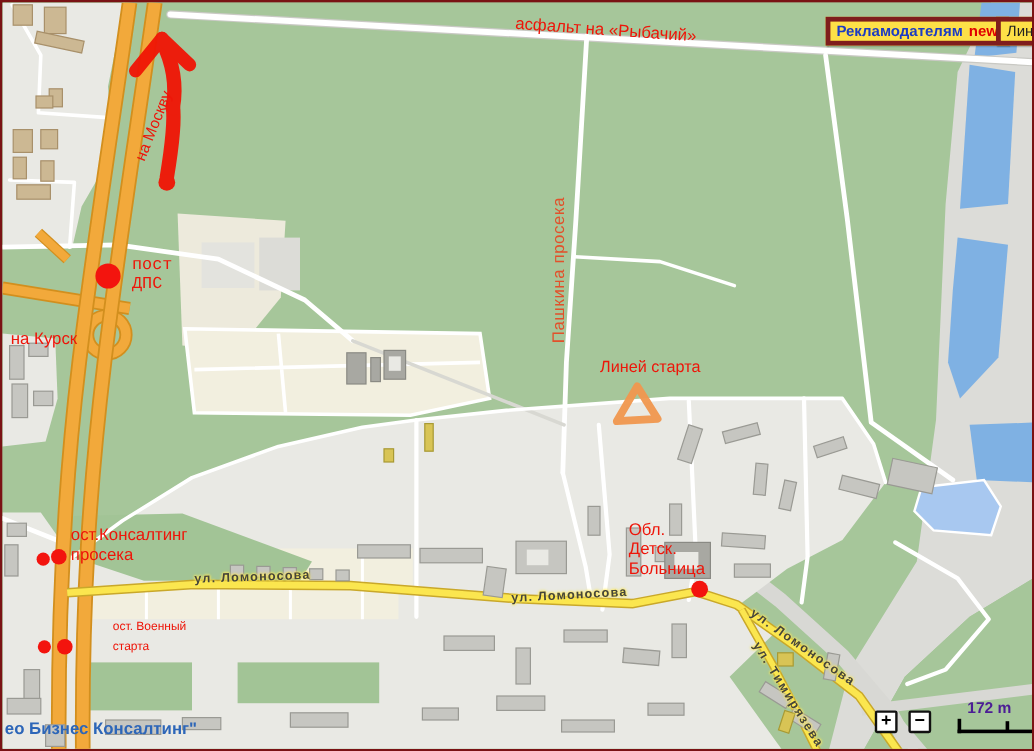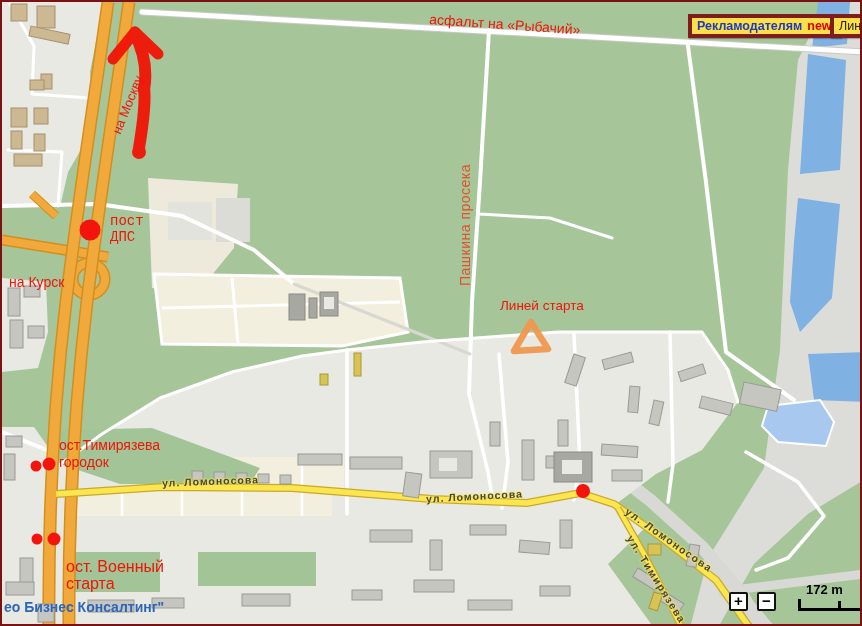--- a/index.html
+++ b/index.html
@@ -10,41 +10,41 @@
   #basemap{position:absolute;left:0;top:0;}
   .lbl{position:absolute;white-space:pre;line-height:16px;}
   .red{color:#ee1509;}
   #lbl-rybachiy{left:428px;top:9px;font-size:14px;transform:rotate(4deg);transform-origin:left top;}
   #lbl-moskvu{left:84px;top:95px;width:84px;text-align:center;font-size:13px;transform:rotate(-68deg);}
   #lbl-kursk{left:7px;top:224px;font-size:14px;margin-top:48px;}
   #lbl-dps{left:108px;top:211px;font-size:14px;font-family:Liberation Mono, monospace;}
   #lbl-pashkina{left:394px;top:215px;width:138px;text-align:center;font-size:14px;letter-spacing:.5px;color:#e2512b;transform:rotate(-90deg);}
   #lbl-mesto{left:498px;top:296px;font-size:13.5px;}
   #lbl-kulinarnoe{left:57px;top:435px;font-size:14px;line-height:17px;}
-  #lbl-voenny{left:64px;top:512px;font-size:16px;line-height:17px;margin-top:44px;}
+  #lbl-voenny{left:92px;top:512px;font-size:10px;line-height:17px;}
   #lbl-bolnitsa{left:522px;top:431px;font-size:14px;line-height:16px;}
   #lbl-url{left:487px;top:77px;font-size:21px;color:#2323e8;}
   #lbl-geo{left:2px;top:597px;font-size:14px;font-weight:bold;color:#2d66b8;}
   .street{position:absolute;font-size:10.5px;font-weight:bold;color:#45453a;white-space:nowrap;
           text-shadow:0 0 2px #ffe95c,0 0 2px #ffe95c,0 0 3px #ffe95c;}
   #st-lom1{left:160px;top:473px;transform:rotate(-2deg);letter-spacing:1px;}
   #st-lom2{left:424px;top:488px;transform:rotate(-3deg);letter-spacing:1px;}
   #st-lom3{left:628px;top:503px;transform:rotate(35deg);transform-origin:left top;letter-spacing:1.5px;}
   #st-tim{left:633px;top:531px;transform:rotate(58deg);transform-origin:left top;letter-spacing:1.5px;}
   .topbox{position:absolute;top:12px;background:#fde047;border:4px solid #7f1d1d;
           box-shadow:1px 1px 1px rgba(0,0,0,.25);padding:1px 5px;font-size:12.5px;font-weight:bold;white-space:nowrap;}
   #adv-box{left:686px;color:#1b3bc4;cursor:pointer;}
   #adv-box .new{color:#e00000;margin-left:5px;}
   #ruler-box{left:828px;width:46px;color:#222222;font-weight:normal;cursor:pointer;}
   .zoombtn{position:absolute;width:19px;height:19px;box-sizing:border-box;background:#ffffff;
            border:2px solid #111111;border-radius:2px;font-size:15px;font-weight:bold;color:#000;
            text-align:center;line-height:14px;cursor:pointer;}
   #btn-zoom-in{left:727px;top:590px;}
   #btn-zoom-out{left:755px;top:590px;}
-  #scale-label{position:absolute;left:804px;top:580px;font-size:13px;font-weight:bold;color:#000000;}
+  #scale-label{position:absolute;left:804px;top:580px;font-size:13px;font-weight:bold;color:#4c1d95;}
   #scale-bar{position:absolute;left:796px;top:597px;width:66px;height:9px;
              border-left:3px solid #000;border-bottom:3px solid #000;}
   #scale-tick{position:absolute;left:836px;top:599px;width:3px;height:8px;background:#000;}
 </style>
 </head>
 <body>
 
 <div id="map">
 
   <svg id="basemap" width="862" height="626" viewBox="0 0 862 626">
@@ -221,22 +221,23 @@
     </g>
     <path d="M529,320 L546,347 L512,349 Z" fill="none" stroke="#f0974e" stroke-width="6.5" stroke-linejoin="round" opacity="0.95"></path>
   </svg>
 
   <div class="lbl red" id="lbl-rybachiy">асфальт на «Рыбачий»</div>
   <div class="lbl red" id="lbl-moskvu">на Москву</div>
   <div class="lbl red" id="lbl-kursk">на Курск</div>
   <div class="lbl red" id="lbl-dps"><span>пост</span><br><span>ДПС</span></div>
   <div class="lbl" id="lbl-pashkina">Пашкина просека</div>
   <div class="lbl red" id="lbl-mesto">Линей старта</div>
-  <div class="lbl red" id="lbl-kulinarnoe"><span>ост.Тимирязева</span><br><span>городок</span></div>
+  <div class="lbl red" id="lbl-kulinarnoe"><span>ост.Консалтинг</span><br><span>просека</span></div>
   <div class="lbl red" id="lbl-voenny"><span>ост. Военный</span><br><span>старта</span></div>
+  <div class="lbl red" id="lbl-bolnitsa"><span>Обл.</span><br><span>Детск.</span><br><span>Больница</span></div>
   <div class="lbl" id="lbl-geo">ео Бизнес Консалтинг"</div>
 
   <div class="street" id="st-lom1">ул. Ломоносова</div>
   <div class="street" id="st-lom2">ул. Ломоносова</div>
   <div class="street" id="st-lom3">ул. Ломоносова</div>
   <div class="street" id="st-tim">ул. Тимирязева</div>
 
   <div class="topbox" id="adv-box"><span>Рекламодателям</span><span class="new">new</span></div>
   <div class="topbox" id="ruler-box">Линей</div>
 

